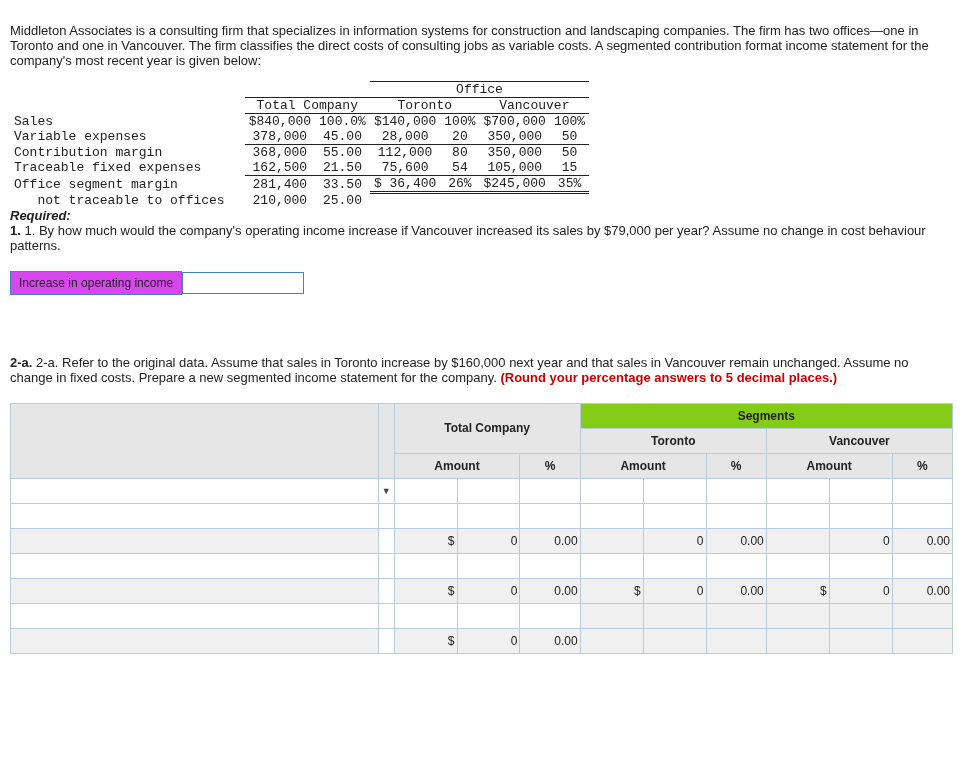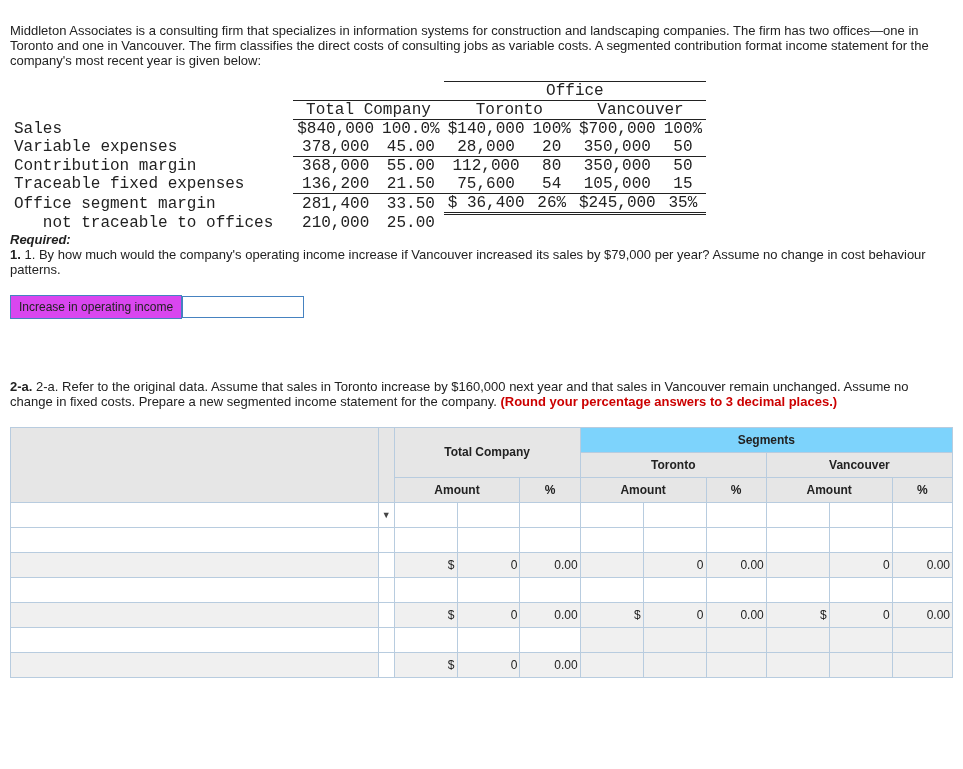--- a/index.html
+++ b/index.html
@@ -1,35 +1,35 @@
 <!DOCTYPE html>
 <html><head>
 <meta charset="utf-8">
 <style>
   body{font-family:Arial,Helvetica,sans-serif;font-size:13px;color:#222;margin:10px;width:943px}
   .care{color:#c00;font-weight:bold}
   .bold{font-weight:bold}
   
-  .fin{font-family:"Courier New",monospace;font-size:16px;border-collapse:collapse;margin-top:10px}
+  .fin{font-family:"Courier New",monospace;font-size:13px;border-collapse:collapse;margin-top:10px}
   .fin td{padding:0 4px;white-space:pre}
   .fin .top{border-top:1px solid #222}
   .fin .dbl{border-bottom:3px double #222}
   .fin .hdr{text-align:center}
   .fin .amt{text-align:center}
   .fin .lbl{padding-right:20px}
   .sectionhdr{font-family:Arial,sans-serif;font-weight:bold;font-style:italic}
   .req{}
   
   .bluebox{display:inline-block;border:1px solid #4682c0;background:#d946ef;padding:4px 8px;font-size:12px;vertical-align:middle}
   .ipt{display:inline-block;border:1px solid #4682c0;background:#fff;height:20px;width:120px;vertical-align:middle}
   
   .grid{border-collapse:collapse;margin-top:18px;font-size:12px}
   .grid th,.grid td{border:1px solid #b8ccdf;height:22px}
   .grid th{background:#e6e6e6;font-weight:bold;text-align:center}
-  .grid .seghdr{background:#7dd3fc;text-align:center;font-weight:bold}
+  .grid .seghdr{background:#84cc16;text-align:center;font-weight:bold}
   .grid td.lbl{width:450px;background:#fff}
   .grid td.amt{width:68px;text-align:right;padding-right:2px;background:#fff}
   .grid td.pct{width:64px;text-align:right;padding-right:2px;background:#fff}
   .grid td.ro{background:#f0f0f0}
   .grid td.dd{width:14px;text-align:center;background:#fff;font-size:9px;color:#444}
 </style>
 </head>
 <body>
 
 <p>Middleton Associates is a consulting firm that specializes in information systems for construction and landscaping companies. The firm has two offices—one in Toronto and one in Vancouver. The firm classifies the direct costs of consulting jobs as variable costs. A segmented contribution format income statement for the company's most recent year is given below:</p>
@@ -70,21 +70,21 @@
         <td class="lbl">Contribution margin</td>
       <td class="amt top">368,000</td>
         <td class="amt top">55.00</td>
       <td class="amt top">112,000</td>
         <td class="amt top">80</td>
       <td class="amt top">350,000</td>
         <td class="amt top">50</td>
       </tr>
   <tr>
         <td class="lbl">Traceable fixed expenses</td>
-      <td class="amt">136,200</td>
+      <td class="amt">162,500</td>
         <td class="amt">21.50</td>
       <td class="amt">75,600</td>
         <td class="amt">54</td>
       <td class="amt">105,000</td>
         <td class="amt">15</td>
       </tr>
   <tr>
         <td class="lbl">Office segment margin</td>
       <td class="amt top">281,400</td>
         <td class="amt top">33.50</td>
@@ -105,21 +105,21 @@
 <div class="req">
   <div class="sectionhdr">Required:</div>
   <div><span class="bold">1.</span> <span>1. By how much would the company's operating income increase if Vancouver increased its sales by $79,000 per year? Assume no change in cost behaviour patterns.</span></div>
 </div>
 
 <div style="margin-top:18px">
   <span class="bluebox">Increase in operating income</span><span class="ipt"></span>
 </div>
 
 <p style="margin-top:60px">
-  <span class="bold">2-a.</span> <span>2-a. Refer to the original data. Assume that sales in Toronto increase by $160,000 next year and that sales in Vancouver remain unchanged. Assume no change in fixed costs. Prepare a new segmented income statement for the company. </span><span class="care">(Round your percentage answers to 3 decimal places.)</span>
+  <span class="bold">2-a.</span> <span>2-a. Refer to the original data. Assume that sales in Toronto increase by $160,000 next year and that sales in Vancouver remain unchanged. Assume no change in fixed costs. Prepare a new segmented income statement for the company. </span><span class="care">(Round your percentage answers to 5 decimal places.)</span>
 </p>
 
 <table class="grid">
   <tbody>
       <tr>
     <th rowspan="3" class="lbl"></th>
     <th rowspan="3" style="width:14px"></th>
     <th colspan="3" rowspan="2">Total Company</th>
     <th colspan="6" class="seghdr">Segments</th>
   </tr>

